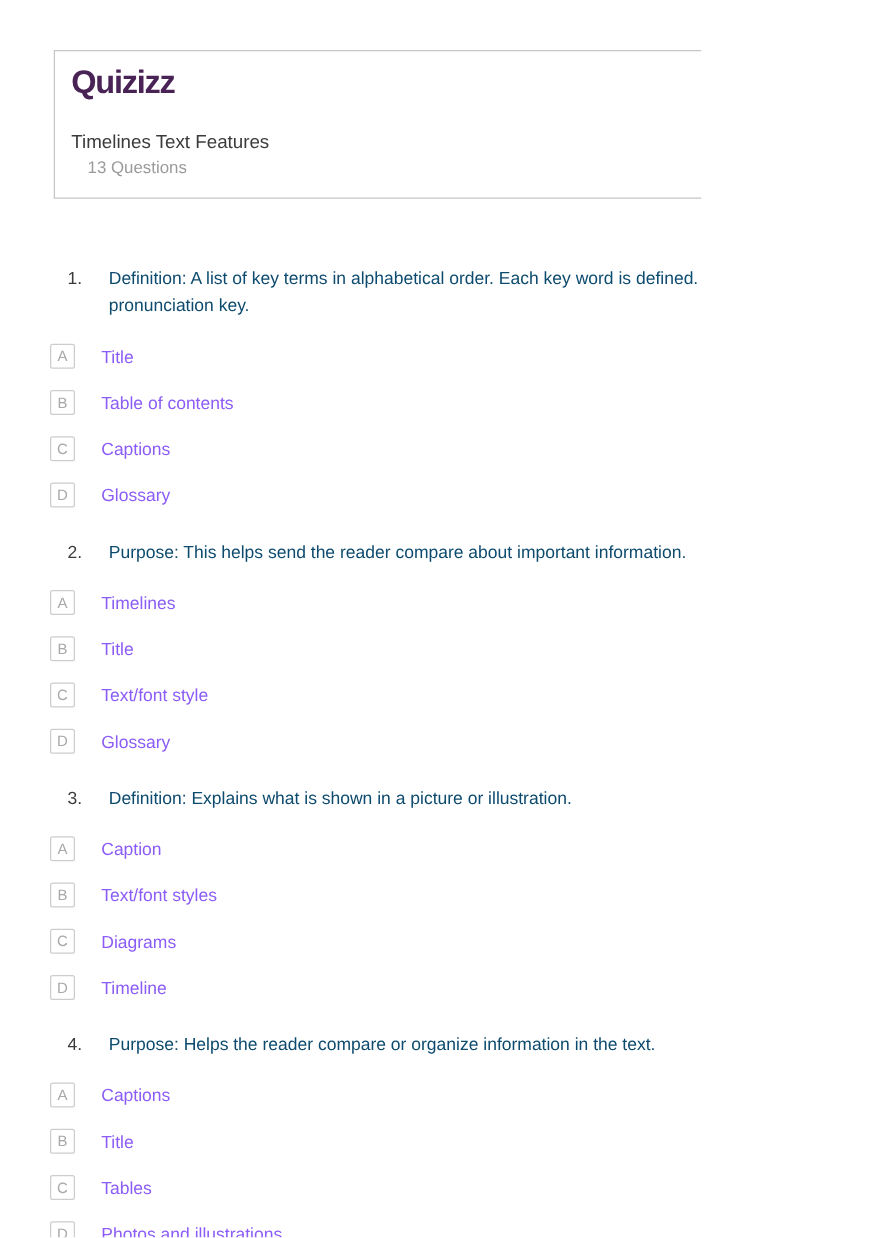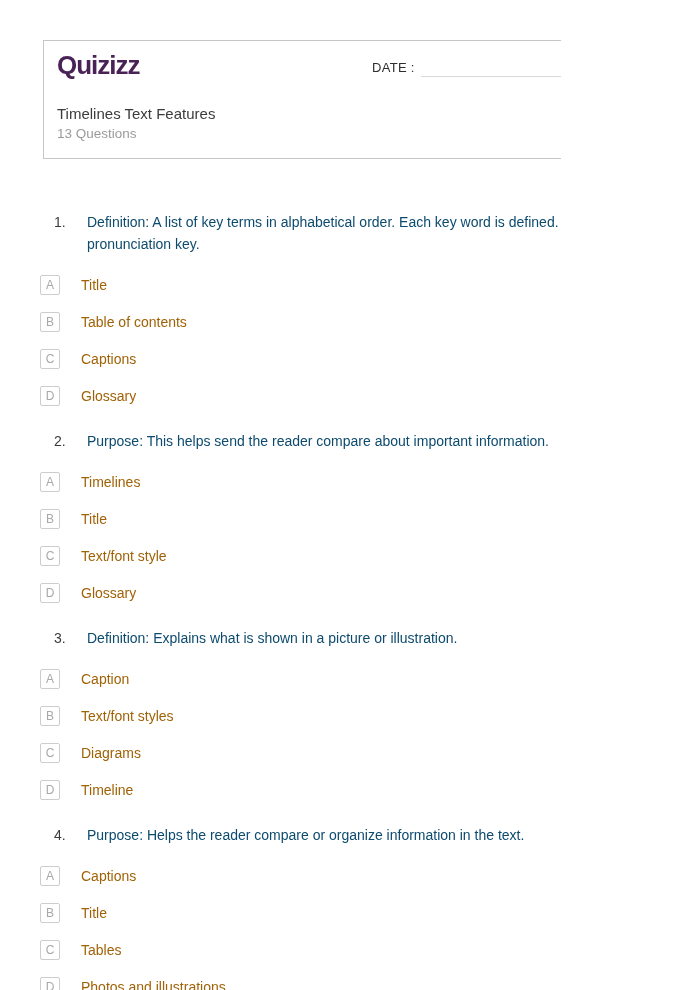--- a/index.html
+++ b/index.html
@@ -31,21 +31,21 @@
     color: var(--brand);
   }
   .hdr-title {
     position: absolute;
     left: 13px; top: 64px;
     font-size: 15px;
     color: #3b3b3b;
   }
   .hdr-subtitle {
     position: absolute;
-    left: 13px; top: 85px;
+    left: 26px; top: 85px;
     font-size: 13.5px;
     color: #9b9b9b;
   }
   .fields {
     position: absolute;
     left: 328px; top: 16px;
     width: 276px;
   }
   .field {
     display: flex;
@@ -109,38 +109,34 @@
     border-radius: 2px;
     color: #a8a8a8;
     font-size: 12px;
     line-height: 18px;
     text-align: center;
     background: #ffffff;
   }
   .opt-label {
     margin-left: 21px;
     font-size: 14px;
-    color: #a16207;
+    color: #8b5cf6;
     white-space: nowrap;
   }
 </style>
 </head>
 <body>
 
 <div class="page">
 
   <div class="header-box">
     <div class="logo">Quizizz</div>
     <div class="hdr-title">Timelines Text Features</div>
     <div class="hdr-subtitle">13 Questions</div>
     <div class="fields">
-      <div class="field">
-        <span class="field-label">DATE :</span>
-        <span class="field-line"></span>
-      </div>
     </div>
   </div>
 
   <div class="questions">
 
     <div class="question">
       <div class="q-head">
         <div class="q-num">1.</div>
         <div class="q-text">Definition: A list of key terms in alphabetical order. Each key word is defined. Provides a pronunciation key.</div>
       </div>

